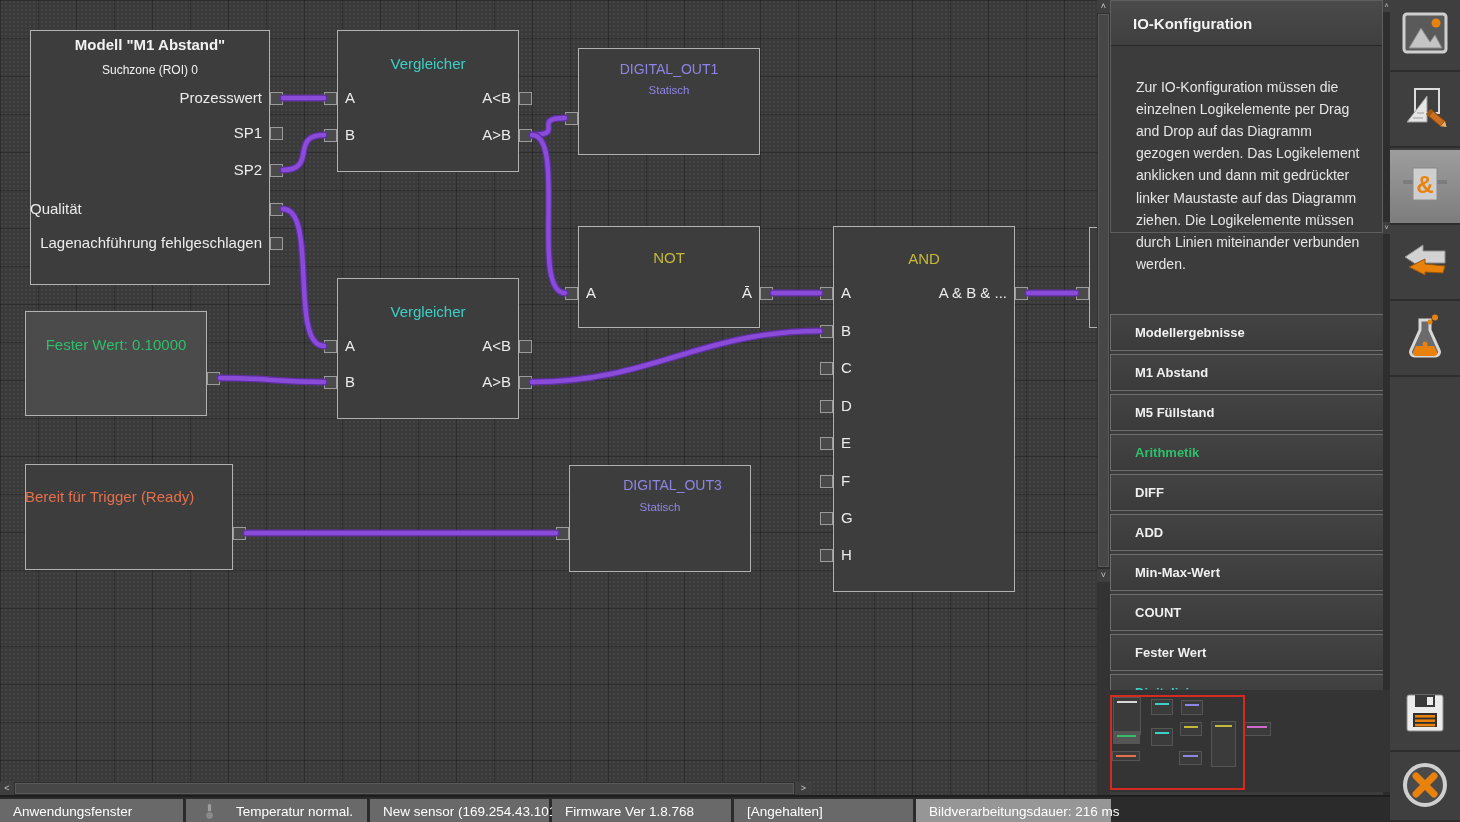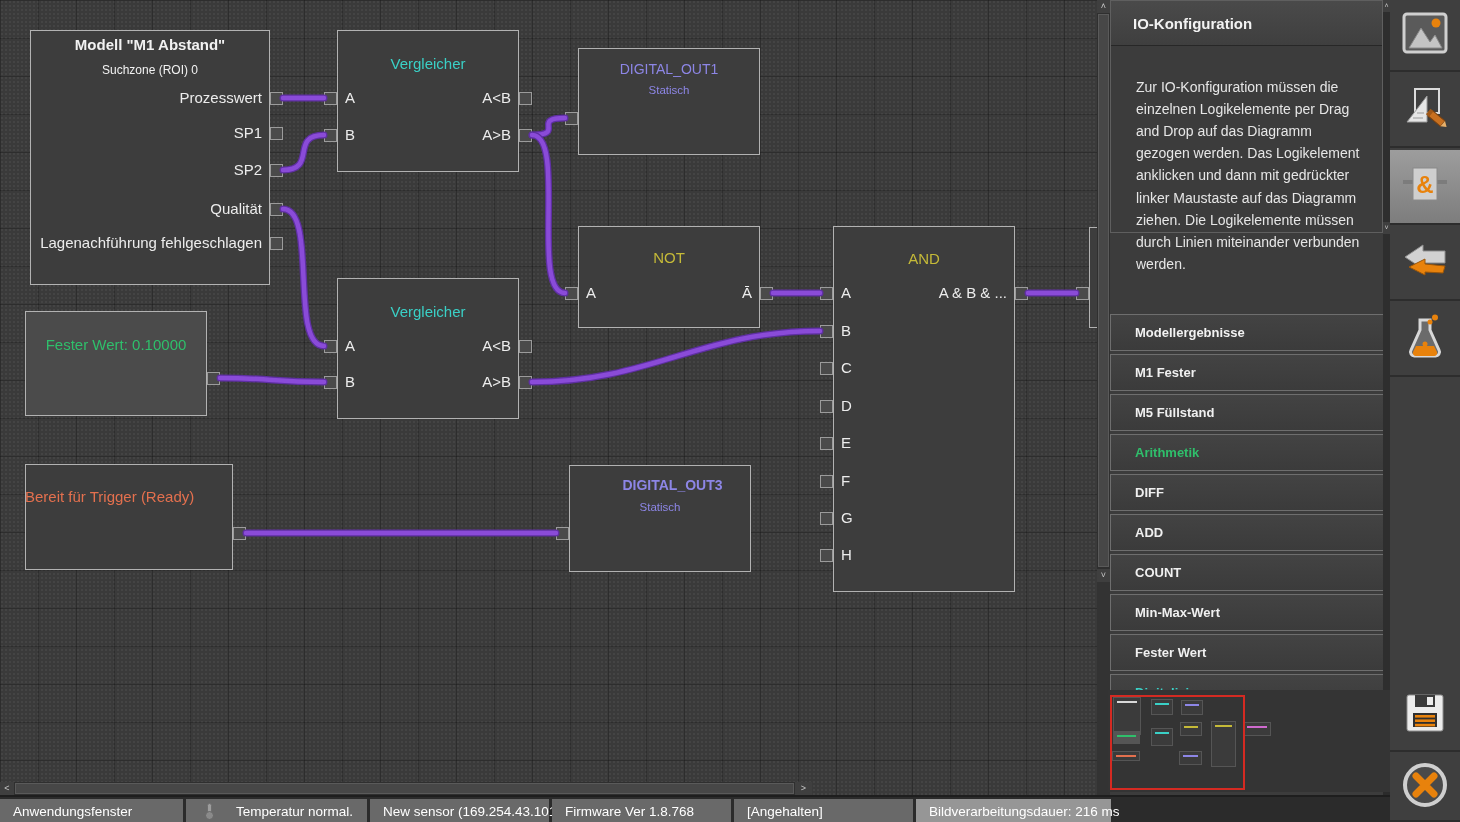--- a/index.html
+++ b/index.html
@@ -87,21 +87,21 @@
         <div class="block" style="left: 30px; top: 30px; width: 240px; height: 255px;"></div>
         <div class="blk-txt" style="left: 30px; top: 36px; width: 240px; text-align: center; color: rgb(242, 242, 242); font-size: 15px; font-weight: bold;">Modell "M1 Abstand"</div>
         <div class="blk-txt" style="left: 30px; top: 63px; width: 240px; text-align: center; color: rgb(242, 242, 242); font-size: 12px;">Suchzone (ROI) 0</div>
         <div class="port" style="left: 270px; top: 92px;"></div>
         <div class="port-label" style="left: 30px; top: 90px; width: 232px; text-align: right;">Prozesswert</div>
         <div class="port" style="left: 270px; top: 127px;"></div>
         <div class="port-label" style="left: 30px; top: 125px; width: 232px; text-align: right;">SP1</div>
         <div class="port" style="left: 270px; top: 164px;"></div>
         <div class="port-label" style="left: 30px; top: 162px; width: 232px; text-align: right;">SP2</div>
         <div class="port" style="left: 270px; top: 203px;"></div>
-        <div class="port-label" style="left: 30px; top: 201px; width: 232px; text-align: right;">Qualität</div>
+        <div class="port-label" style="left: 30px; top: 201px; width: 232px; ">Qualität</div>
         <div class="port" style="left: 270px; top: 237px;"></div>
         <div class="port-label" style="left: 30px; top: 235px; width: 232px; text-align: right;">Lagenachführung fehlgeschlagen</div>
         <div class="block" style="left: 337px; top: 30px; width: 182px; height: 142px;"></div>
         <div class="blk-txt" style="left: 337px; top: 55px; width: 182px; text-align: center; color: rgb(58, 208, 198); font-size: 15px; font-weight: normal;">Vergleicher</div>
         <div class="port" style="left: 324px; top: 92px;"></div>
         <div class="port-label" style="left: 345px; top: 90px;">A</div>
         <div class="port" style="left: 324px; top: 129px;"></div>
         <div class="port-label" style="left: 345px; top: 127px;">B</div>
         <div class="port" style="left: 519px; top: 92px;"></div>
         <div class="port-label" style="left: 337px; top: 90px; width: 174px; text-align: right;">A&lt;B</div>
@@ -147,21 +147,21 @@
         <div class="port" style="left: 324px; top: 376px;"></div>
         <div class="port-label" style="left: 345px; top: 374px;">B</div>
         <div class="port" style="left: 519px; top: 340px;"></div>
         <div class="port-label" style="left: 337px; top: 338px; width: 174px; text-align: right;">A&lt;B</div>
         <div class="port" style="left: 519px; top: 376px;"></div>
         <div class="port-label" style="left: 337px; top: 374px; width: 174px; text-align: right;">A&gt;B</div>
         <div class="block" style="left: 25px; top: 464px; width: 208px; height: 106px;"></div>
         <div class="blk-txt" style="left: 25px; top: 488px; width: 208px; text-align: left; color: rgb(228, 112, 78); font-size: 15px; font-weight: normal;">Bereit für Trigger (Ready)</div>
         <div class="port" style="left: 233px; top: 527px;"></div>
         <div class="block" style="left: 569px; top: 465px; width: 182px; height: 107px;"></div>
-        <div class="blk-txt" style="left: 569px; top: 477px; width: 182px; text-align: center; color: rgb(141, 134, 230); font-size: 14px; font-weight: bold; padding-left: 25px;">DIGITAL_OUT3</div>
+        <div class="blk-txt" style="left: 569px; top: 477px; width: 182px; text-align: center; color: rgb(141, 134, 230); font-size: 14px; font-weight: normal; padding-left: 25px;">DIGITAL_OUT3</div>
         <div class="blk-txt" style="left: 569px; top: 501px; width: 182px; text-align: center; color: rgb(141, 134, 230); font-size: 11.5px;">Statisch</div>
         <div class="port" style="left: 556px; top: 527px;"></div>
         <div class="block" style="left: 1089px; top: 227px; width: 120px; height: 101px;"></div>
         <div class="port" style="left: 1076px; top: 287px;"></div>
       </div>
     <svg id="wires" width="1097" height="795">
         <path d="M 283 98 C 318 98, 289 98, 324 98" fill="none" stroke="#5e2fa2" stroke-width="7" stroke-linecap="round"></path>
         <path d="M 283 98 C 318 98, 289 98, 324 98" fill="none" stroke="#8a4bd8" stroke-width="4.5" stroke-linecap="round"></path>
         <path d="M 283 170 C 318 170, 289 135, 324 135" fill="none" stroke="#5e2fa2" stroke-width="7" stroke-linecap="round"></path>
         <path d="M 283 170 C 318 170, 289 135, 324 135" fill="none" stroke="#8a4bd8" stroke-width="4.5" stroke-linecap="round"></path>
@@ -197,27 +197,27 @@
     <div class="sb-btn" style="left:795px; top:0; width:17px; height:13px;">&gt;</div>
   </div>
 
   <div id="panel">
     <div id="panel-top">
       <div id="panel-header">IO-Konfiguration</div>
       <div id="panel-desc">Zur IO-Konfiguration müssen die einzelnen Logikelemente per Drag and Drop auf das Diagramm gezogen werden. Das Logikelement anklicken und dann mit gedrückter linker Maustaste auf das Diagramm ziehen. Die Logikelemente müssen durch Linien miteinander verbunden werden.</div>
     </div>
     <div id="panel-list">
         <div class="p-row" style="color: rgb(242, 242, 242);">Modellergebnisse</div>
-        <div class="p-row">M1 Fester</div>
+        <div class="p-row">M1 Abstand</div>
         <div class="p-row">M5 Füllstand</div>
         <div class="p-row" style="color: rgb(47, 191, 107);">Arithmetik</div>
         <div class="p-row">DIFF</div>
         <div class="p-row">ADD</div>
+        <div class="p-row">Min-Max-Wert</div>
         <div class="p-row">COUNT</div>
-        <div class="p-row">Min-Max-Wert</div>
         <div class="p-row">Fester Wert</div>
         <div class="p-row" style="color: rgb(58, 208, 198);">Digitalisierung</div>
       </div>
   </div>
 
   <div id="panel-sb">
     <div class="sb-btn" style="top:0;">˄</div>
     <div class="sb-btn" style="top:222px;">˅</div>
   </div>
 

